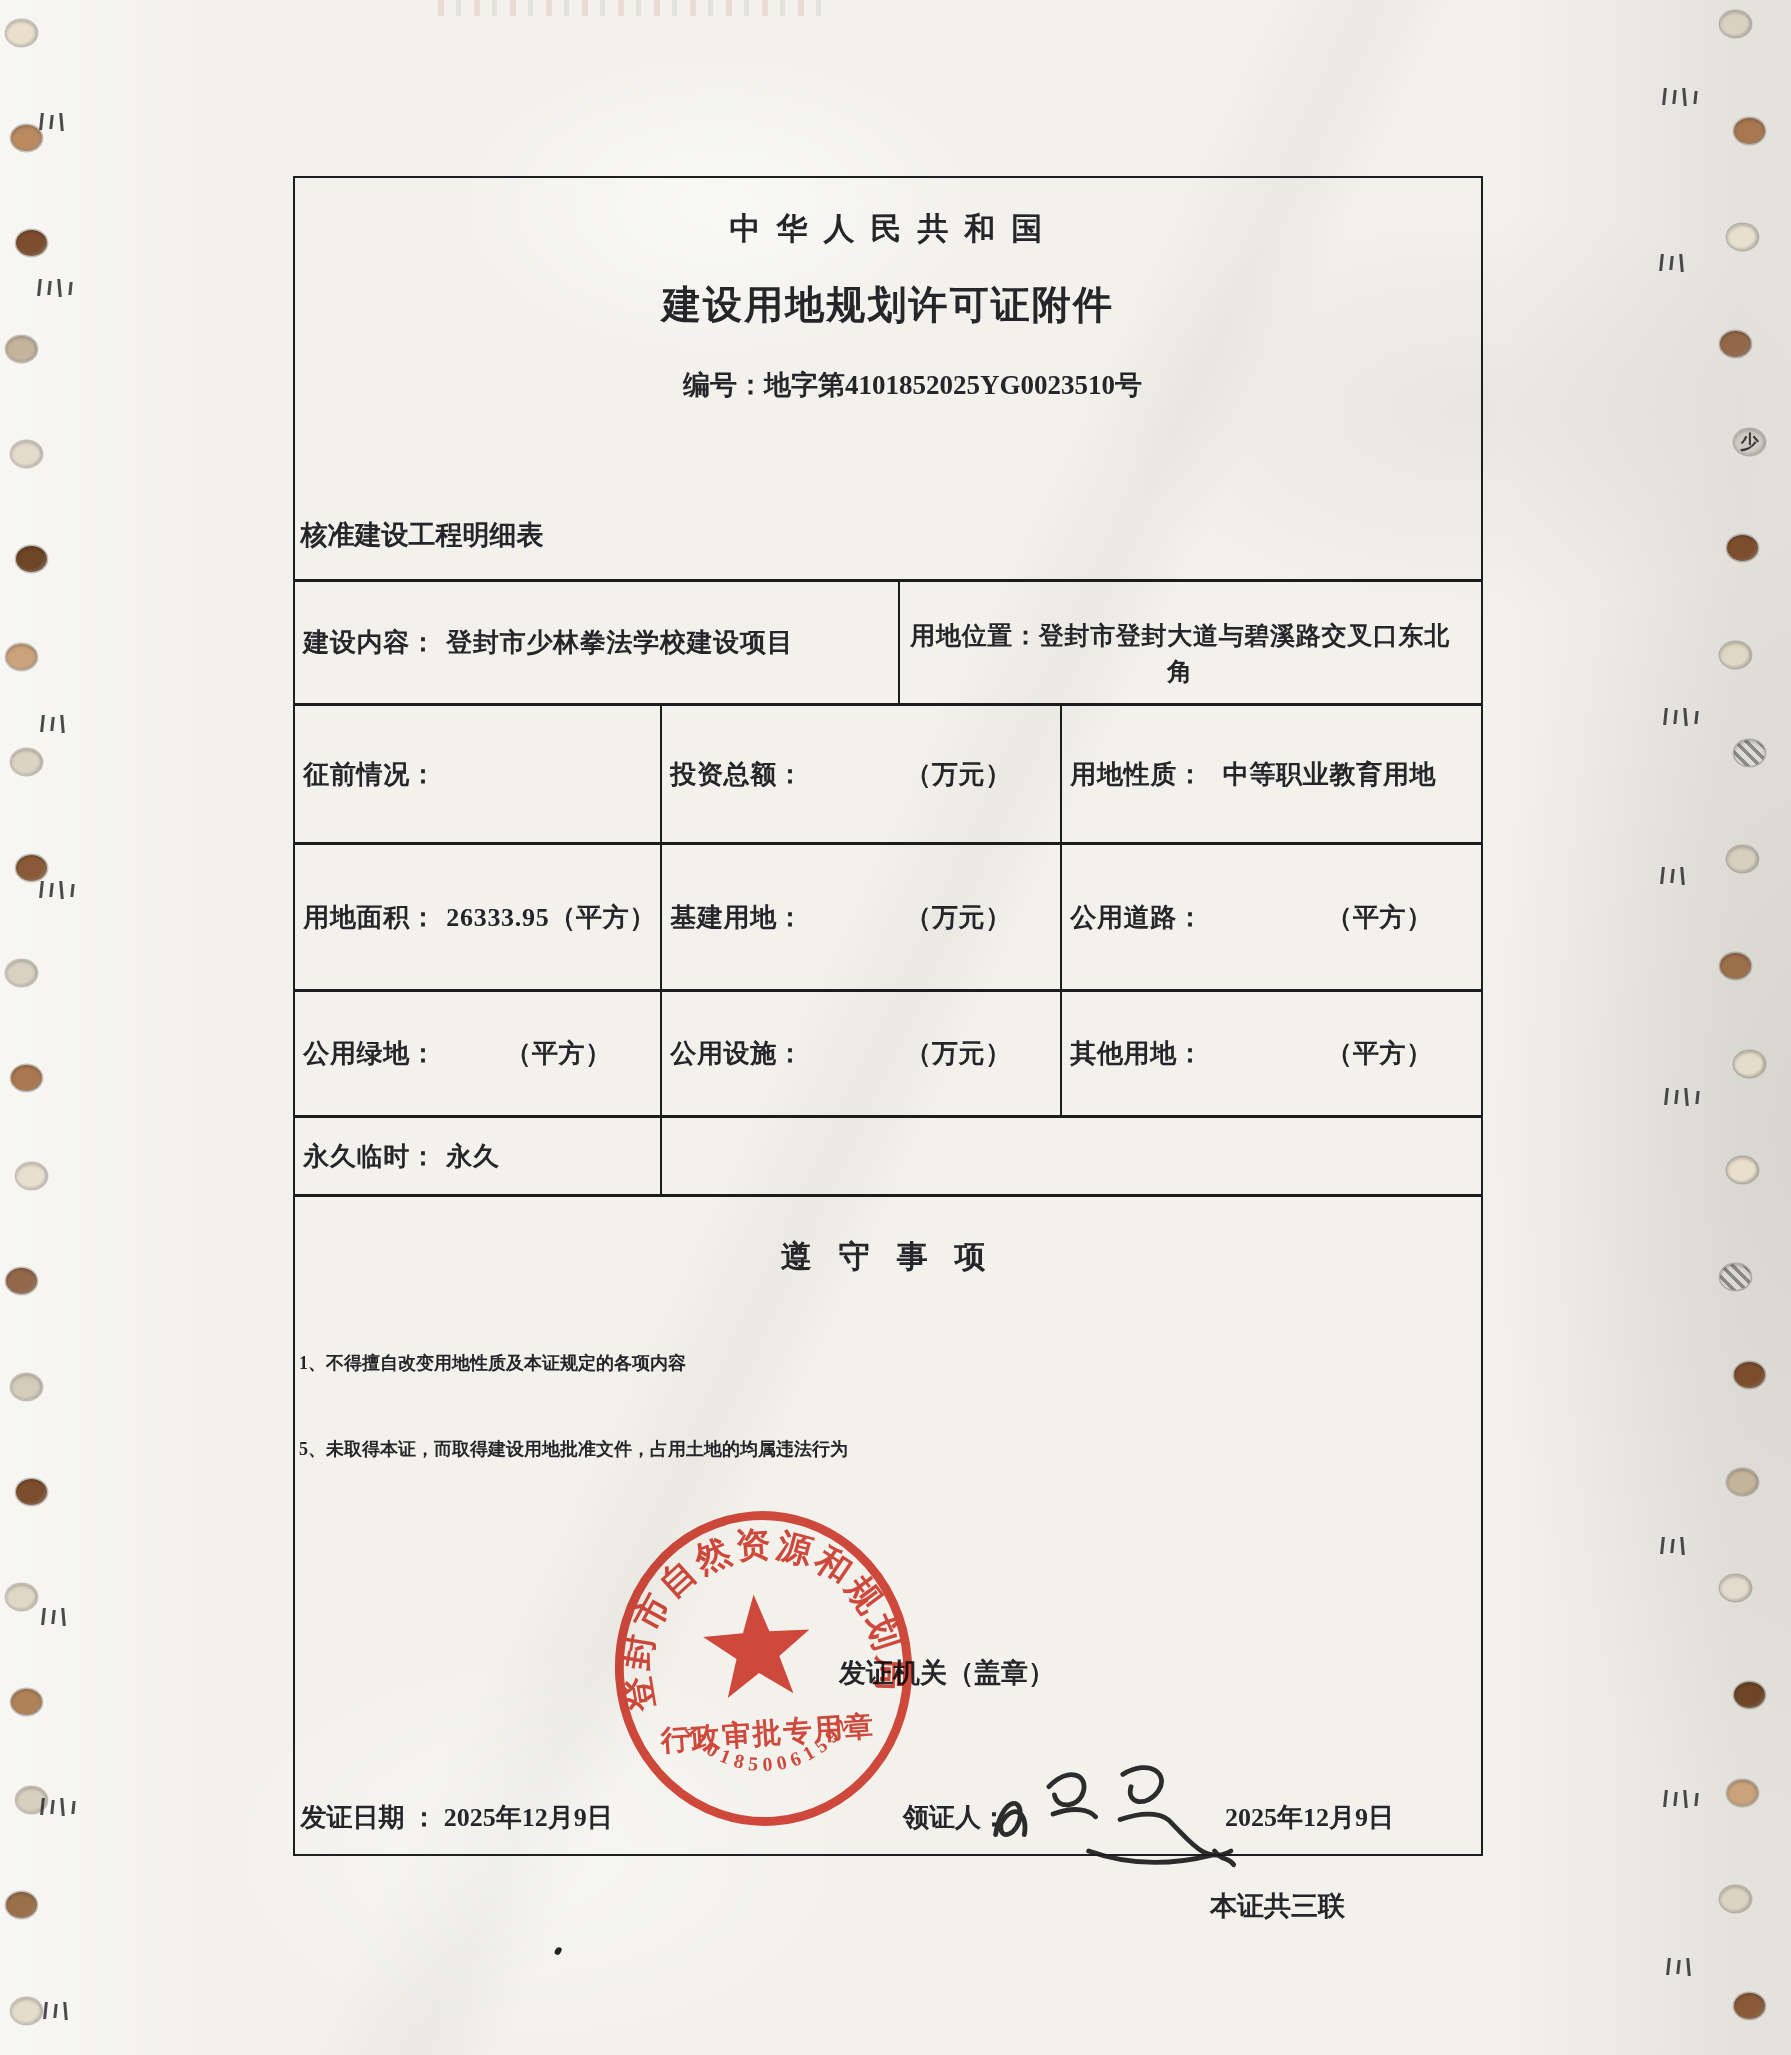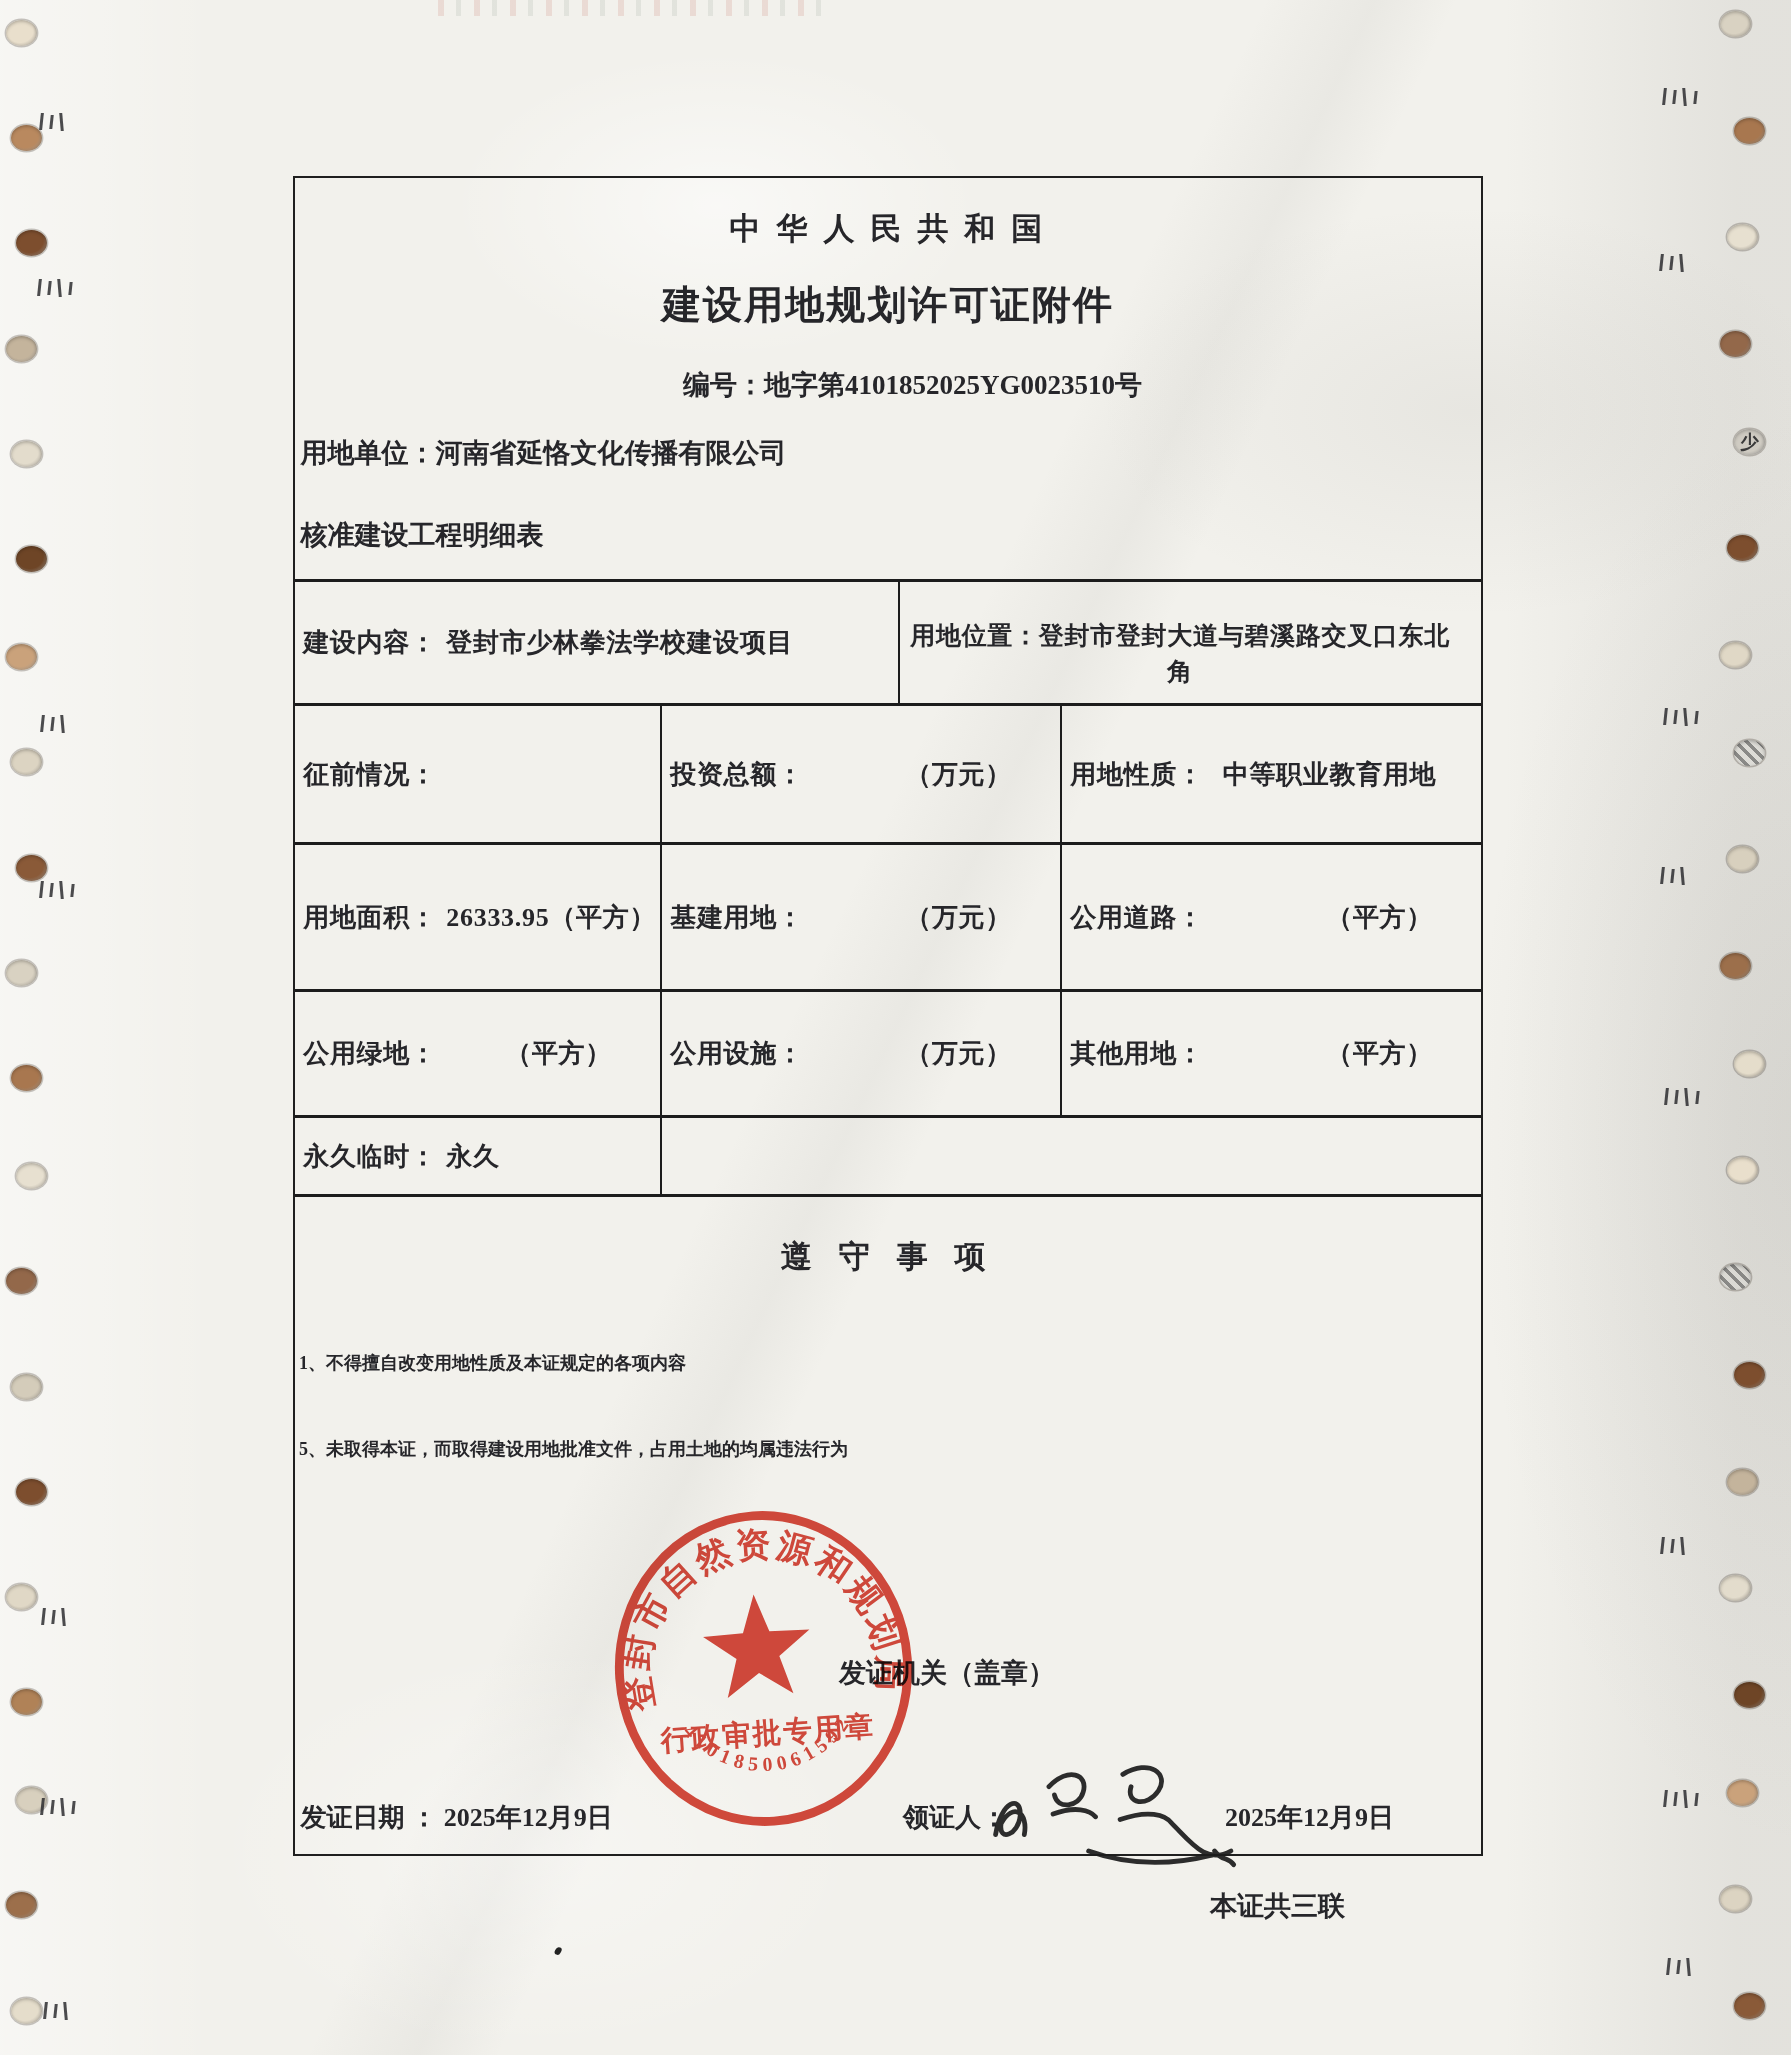--- a/index.html
+++ b/index.html
@@ -73,21 +73,20 @@
 <body>
 
 <div class="paper"></div>
 <div class="topsmudge"></div>
 
 <div class="frame">
 
   <div class="ctext hdr-country">中 华 人 民 共 和 国</div>
   <div class="ctext hdr-title">建设用地规划许可证附件</div>
   <div class="ctext hdr-serial">编号：地字第4101852025YG0023510号</div>
-  <div class="lline hdr-landuser"><span>用地单位：</span><span>河南省延恪文化传播有限公司</span></div>
   <div class="lline hdr-caption">核准建设工程明细表</div>
 
   <div class="dtable">
     <div class="trow r1">
       <div class="c c1">
         <span>建设内容：</span>
           <span class="val">登封市少林拳法学校建设项目</span>
       </div>
       <div class="c c2">
         <span class="wrapcell"><span>用地位置：</span><span>登封市登封大道与碧溪路交叉口东北角</span></span>

